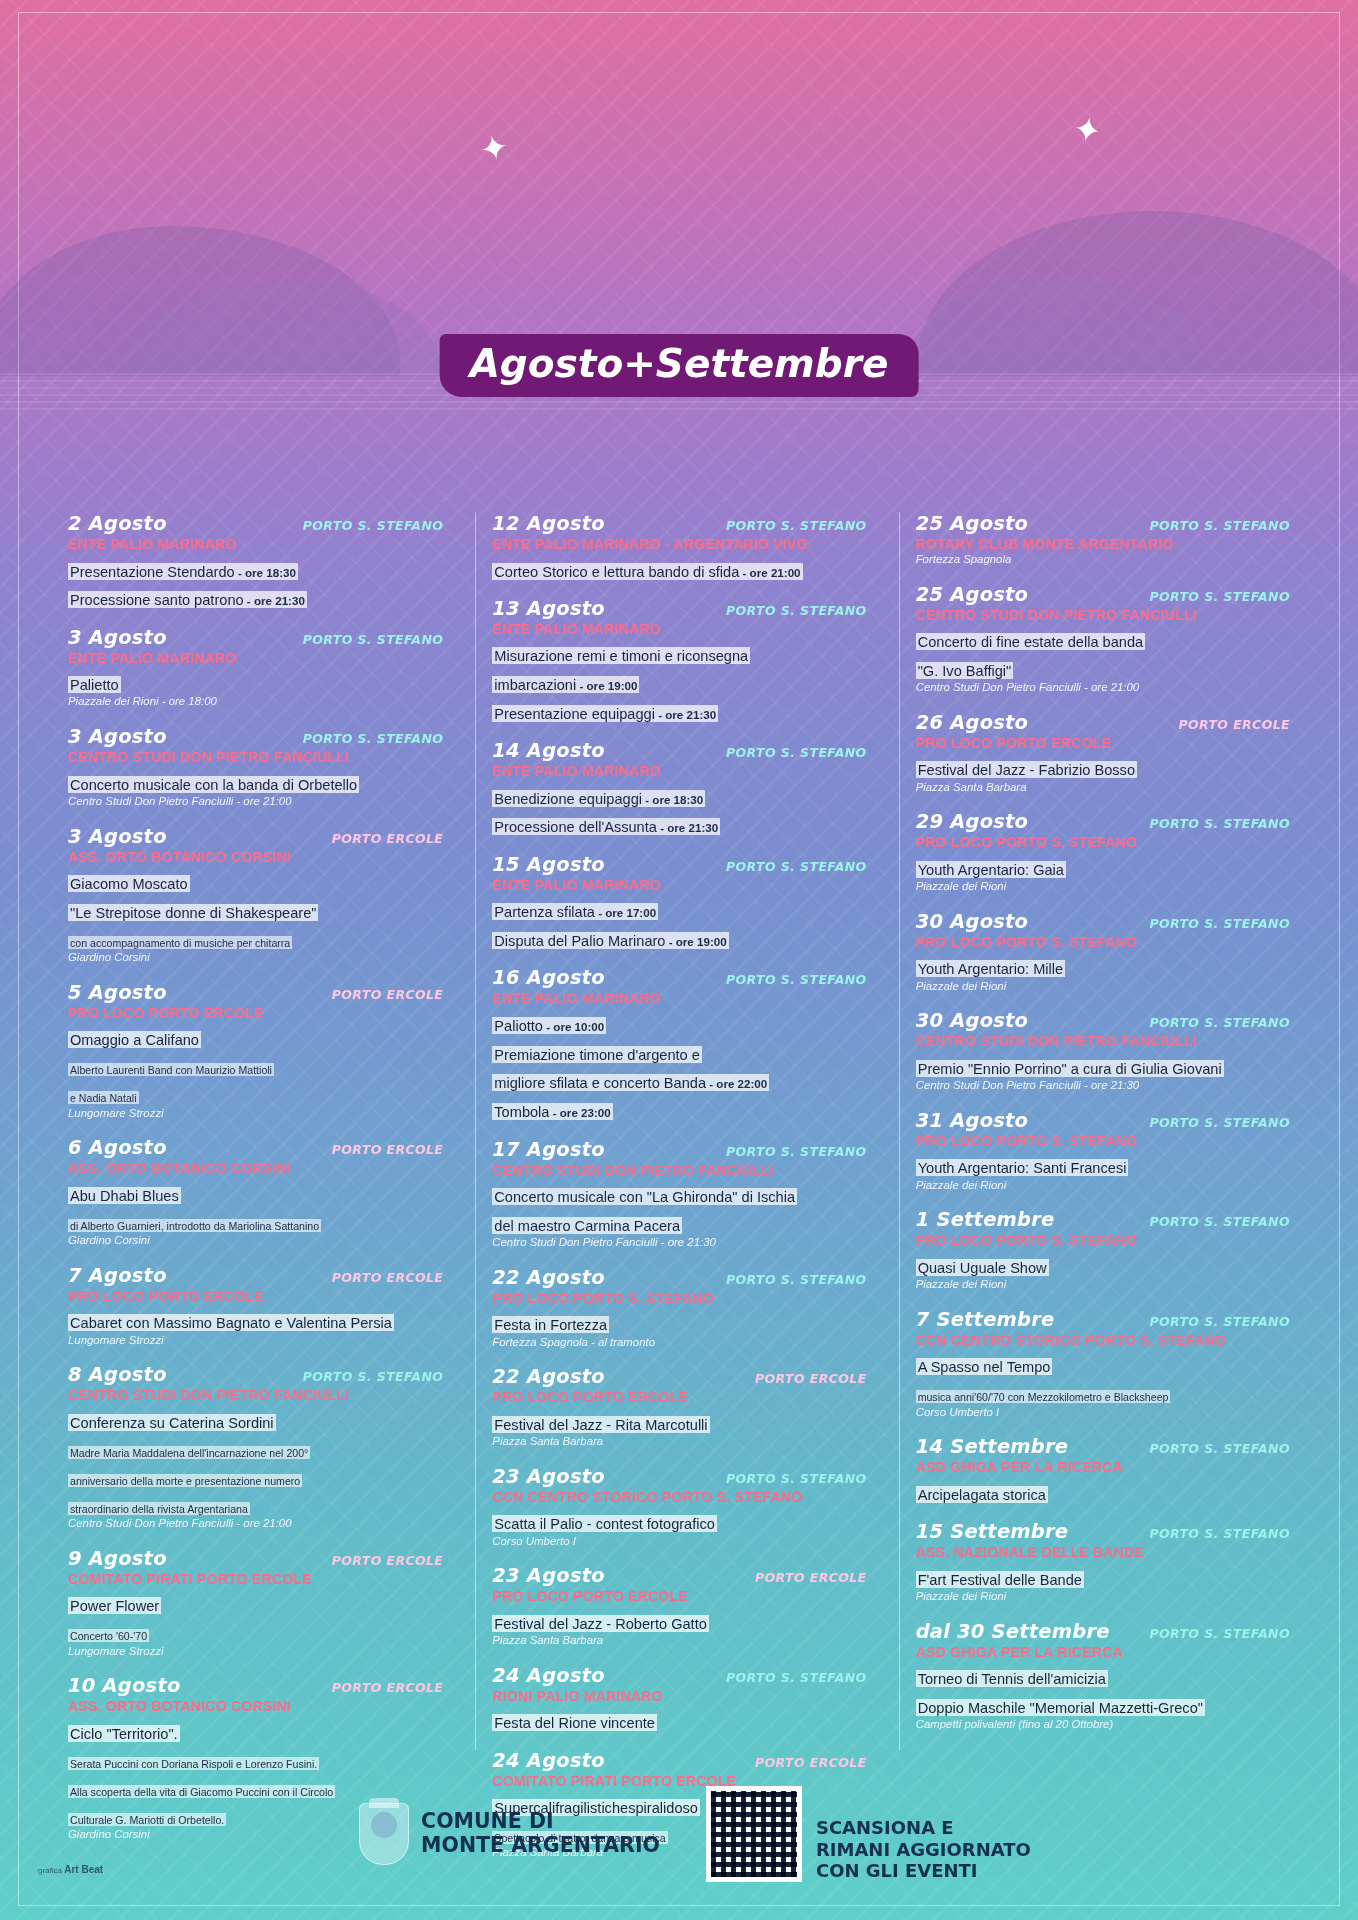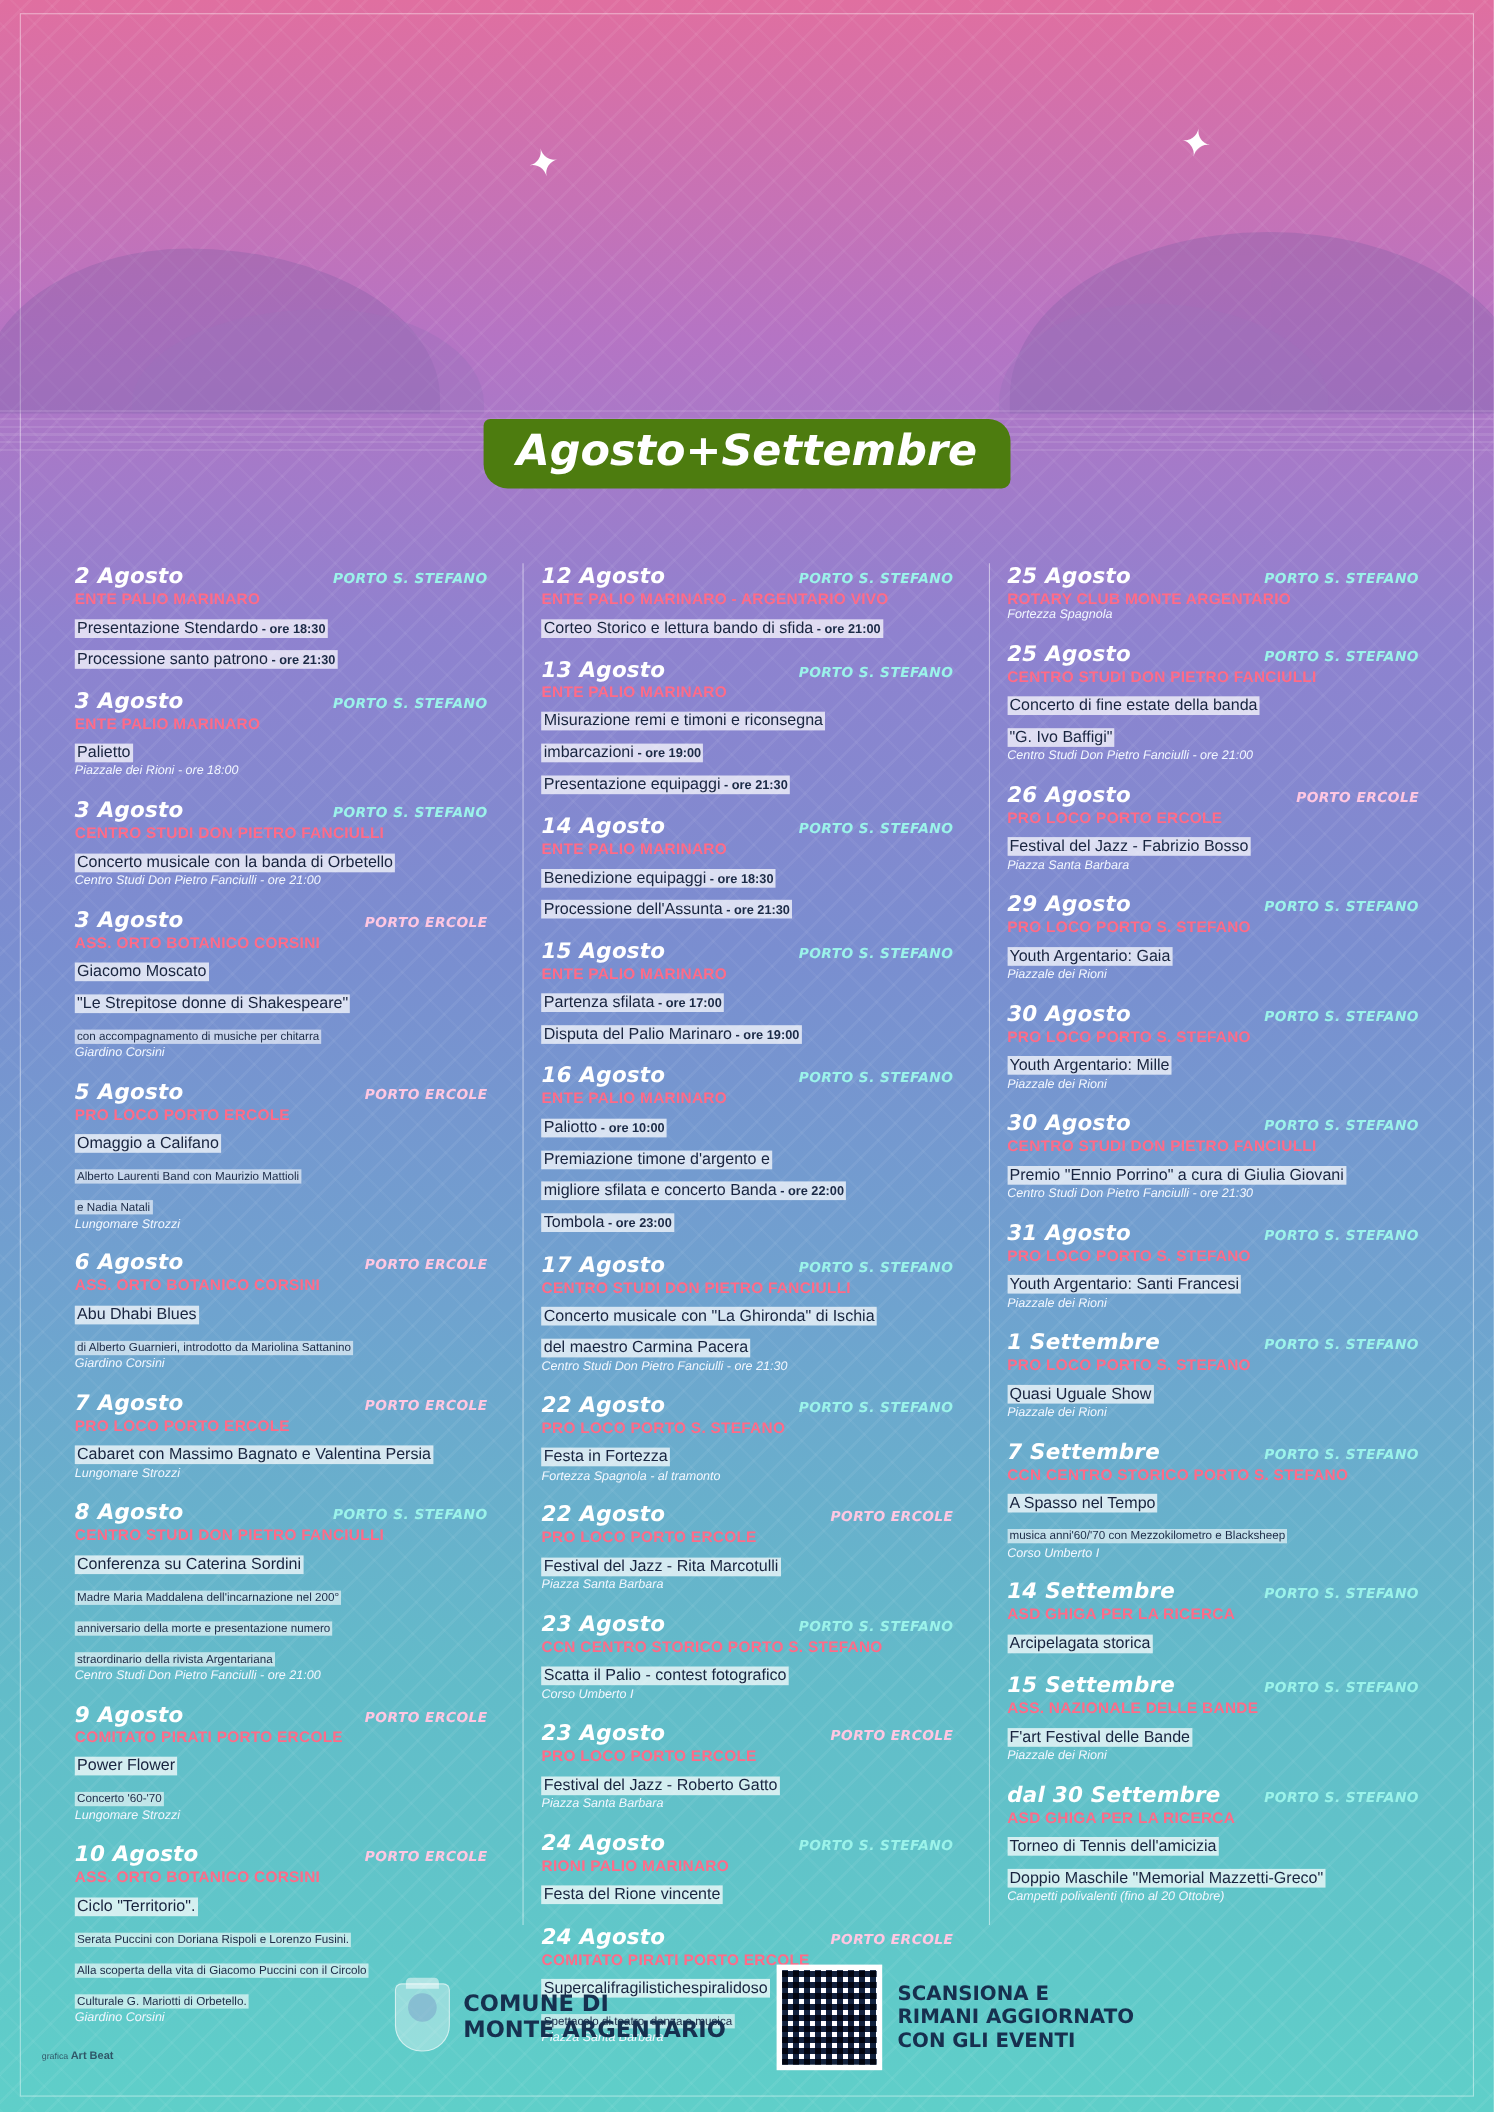--- a/index.html
+++ b/index.html
@@ -55,25 +55,24 @@
     text-shadow: 0 3px 12px rgba(60,20,80,.25);
     line-height: 1;
     z-index: 4;
   }
   .star { position: absolute; color: #fff; font-size: 34px; z-index: 5; }
   .star.s1 { left: 480px; top: 128px; transform: rotate(-12deg); }
   .star.s2 { left: 1073px; top: 110px; transform: rotate(10deg); }
 
   .subtitle-box {
     position: absolute; left: 50%; transform: translateX(-50%); top: 334px;
-    background: #4d7c0f;
+    background: #701a75;
     padding: 10px 30px 14px;
     border-radius: 6px 20px 8px 22px;
     z-index: 5;
-    margin-top: 47px;
   }
   .subtitle {
     font-family: "DejaVu Sans", sans-serif;
     font-style: italic; font-weight: bold;
     font-size: 39px; color: #ffffff; line-height: 1;
   }
 
   
   .columns {
     position: absolute; top: 512px; left: 52px; right: 52px; bottom: 170px;
@@ -145,21 +144,21 @@
   }
   .crest::after {
     content: ""; position: absolute; left: 50%; top: -6px; transform: translateX(-50%);
     width: 30px; height: 10px; background: rgba(255,255,255,.5);
     border-radius: 4px 4px 0 0;
   }
   .comune-text {
     font-family: "DejaVu Sans", sans-serif;
     font-weight: bold; font-size: 20.5px; color: #16304f; line-height: 1.15;
   }
-  .qr-block { display: flex; align-items: center; gap: 14px; }
+  .qr-block { display: flex; align-items: flex-end; gap: 14px; }
   .qr {
     width: 96px; height: 96px; background: #ffffff; padding: 5px;
   }
   .qr-grid {
     width: 100%; height: 100%;
     background-image:
       repeating-linear-gradient(90deg, #12223d 0 5px, #ffffff 5px 10px),
       repeating-linear-gradient(0deg, #12223d 0 5px, #ffffff 5px 10px);
     background-blend-mode: multiply;
   }

